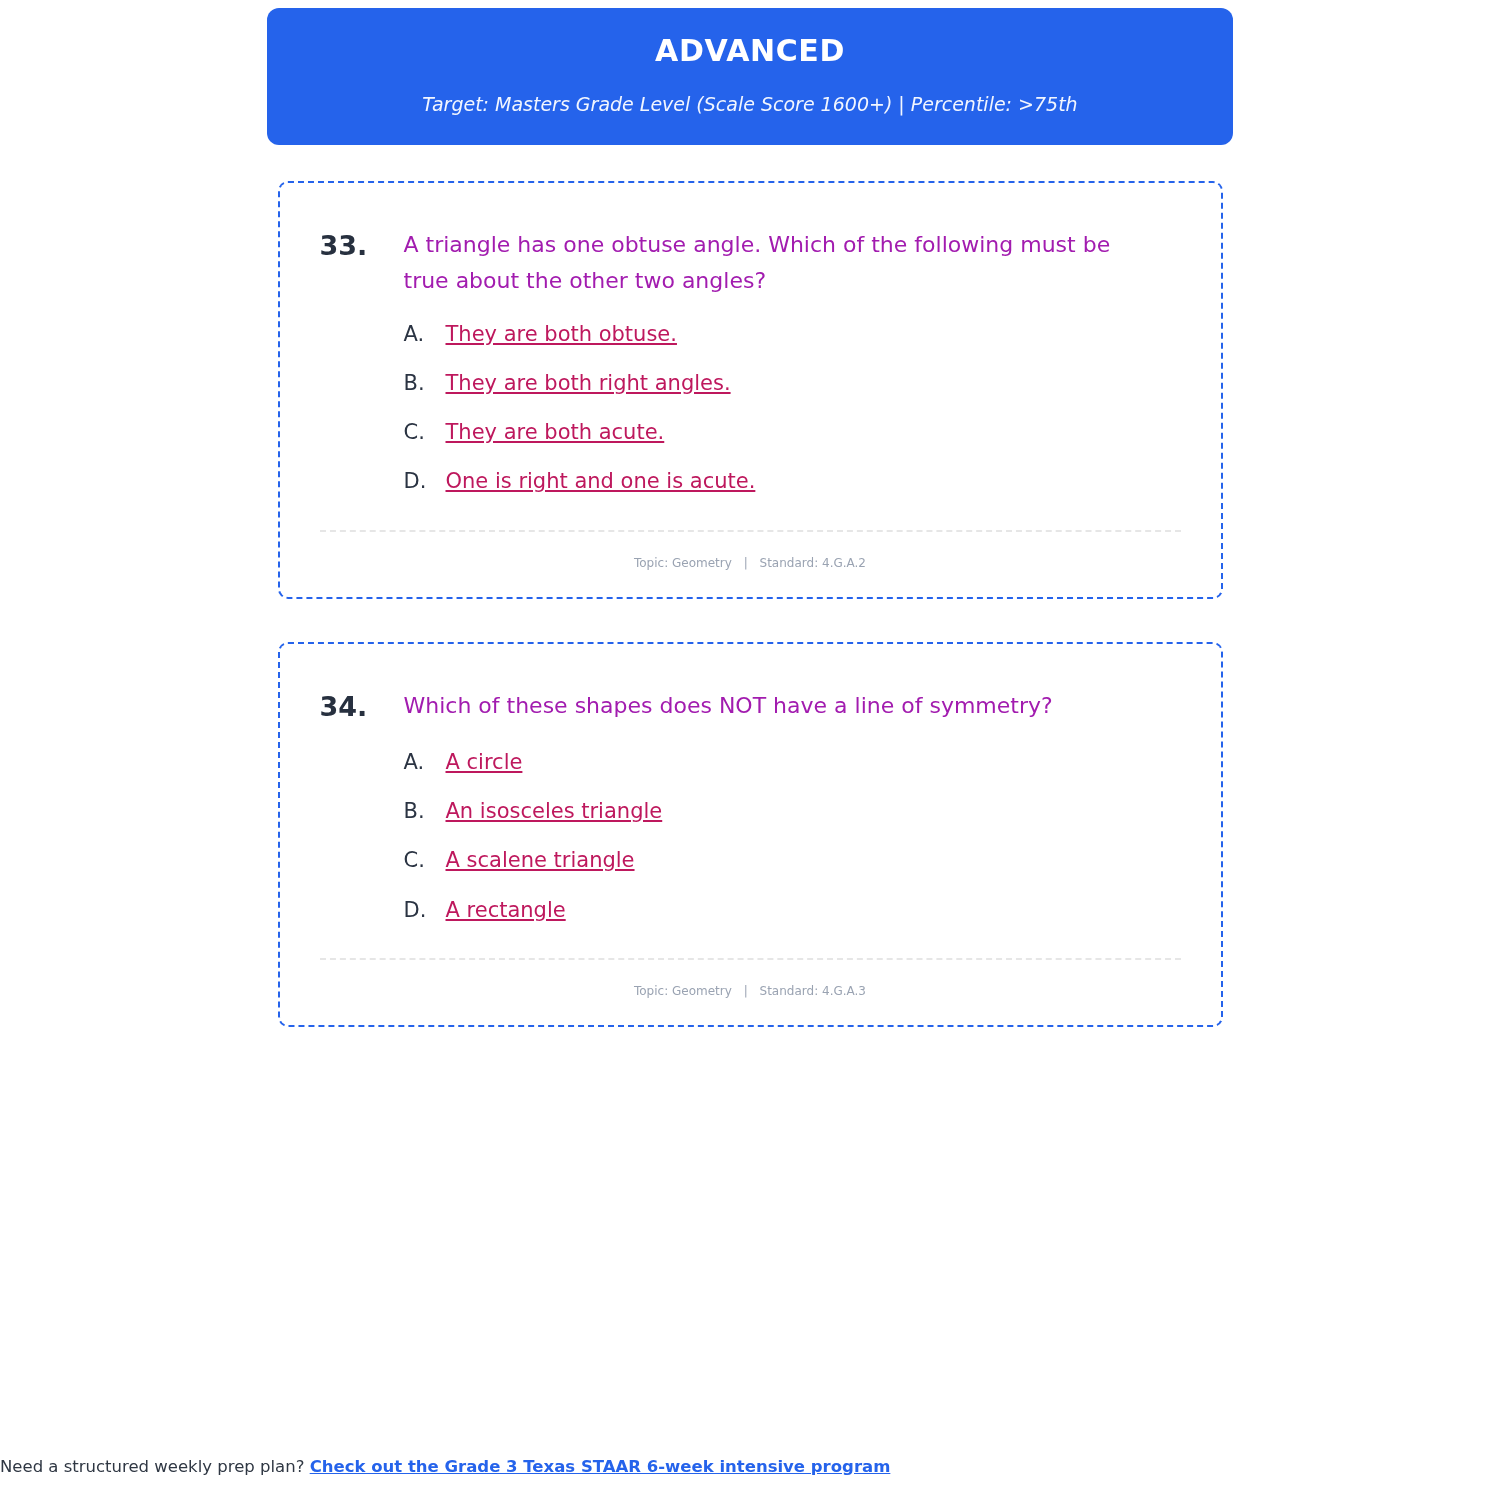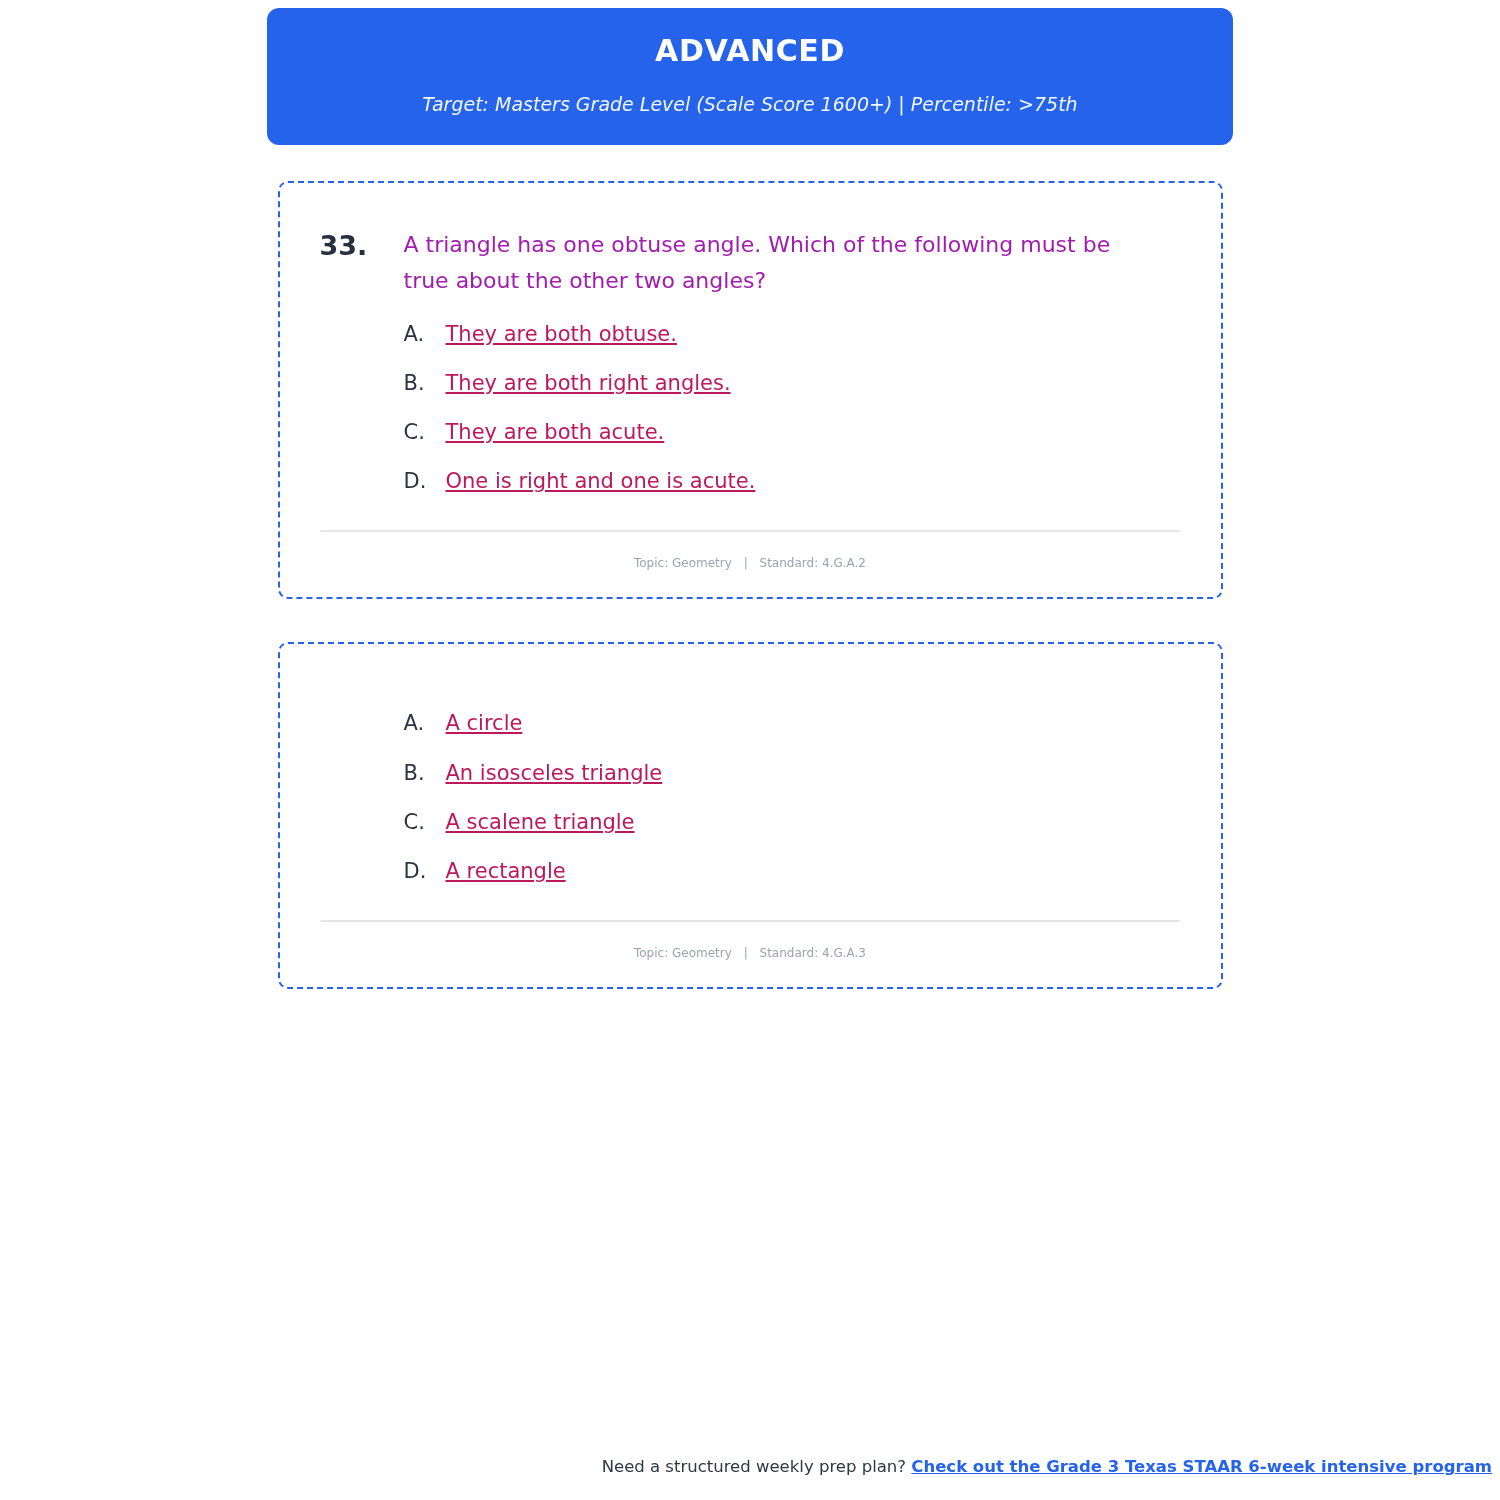--- a/index.html
+++ b/index.html
@@ -1,15 +1,15 @@
 <!DOCTYPE html>
 <html><head>
 <meta charset="utf-8">
 <style>
-  * { box-sizing: border-box; margin: 0; padding: 0; border-radius: 14px; }
+  * { box-sizing: border-box; margin: 0; padding: 0; }
 
   html, body {
     width: 1500px;
     height: 1500px;
     background: #ffffff;
     font-family: "DejaVu Sans", "Liberation Sans", sans-serif;
   }
 
   .page {
     position: relative;
@@ -117,23 +117,23 @@
     font-size: 12px;
     color: #9aa3b2;
     line-height: 1.3;
   }
   .card-meta .sep { padding: 0 8px; }
 
   
   .footer-note {
     position: absolute;
     left: 0;
-    right: 8px;
+    right: 14px;
     bottom: 22px;
-    text-align: right;
+    text-align: left;
     font-size: 16.5px;
     color: #2f3743;
     line-height: 1.4;
   }
   .footer-link {
     color: #2563eb;
     font-weight: bold;
     text-decoration: underline;
     cursor: pointer;
   }
@@ -175,20 +175,24 @@
       </div>
       <hr class="card-divider">
       <div class="card-meta">
         <span>Topic: Geometry</span>
         <span class="sep">|</span>
         <span>Standard: 4.G.A.2</span>
       </div>
     </div>
 
     <div class="question-card">
+      <div class="question-head">
+        <div class="question-number">34.</div>
+        <div class="question-text">Which of these shapes does NOT have a line of symmetry?</div>
+      </div>
       <div class="options">
         <div class="option-row">
           <span class="option-letter">A.</span>
           <span class="option-label">A circle</span>
         </div>
         <div class="option-row">
           <span class="option-letter">B.</span>
           <span class="option-label">An isosceles triangle</span>
         </div>
         <div class="option-row">

